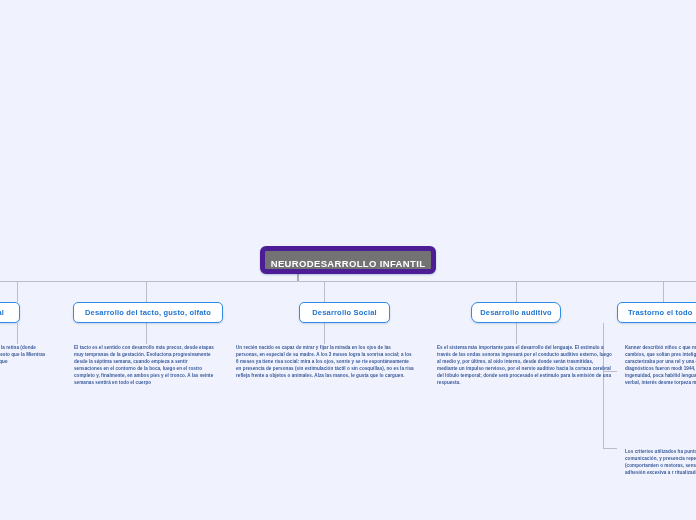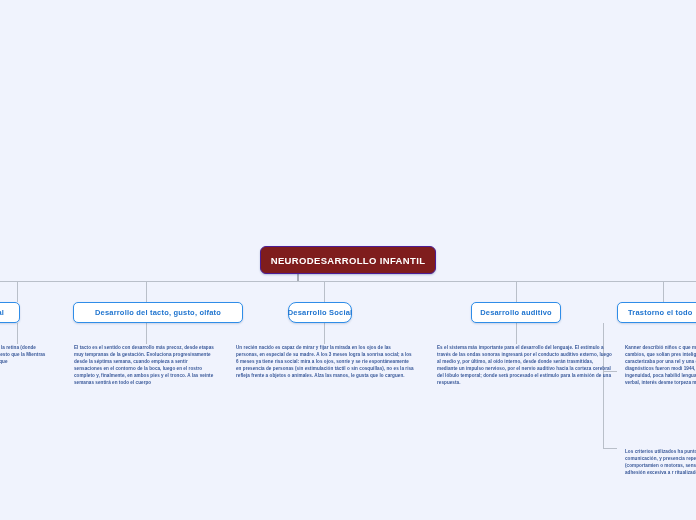--- a/index.html
+++ b/index.html
@@ -41,26 +41,26 @@
   }
 
   
   .root-node {
     position: absolute;
     left: 260px;
     top: 246px;
     width: 176px;
     height: 28px;
     box-sizing: border-box;
-    background: #7f1d1d;
-    border: 1px solid #4c1d95;
+    background: #737373;
+    border: 5px solid #4c1d95;
     border-radius: 6px;
     box-shadow: 0 1px 2px rgba(20,60,120,0.28);
     display: flex;
-    align-items: center;
+    align-items: flex-end;
     justify-content: center;
   }
   .root-node span {
     color: #ffffff;
     font-size: 9.5px;
     font-weight: bold;
     letter-spacing: 0.35px;
     white-space: nowrap;
   }
 
@@ -121,29 +121,29 @@
   <div class="line-h" style="left:603px; top:448px; width:14px;"></div>
 
   <div class="root-node">
     <span>NEURODESARROLLO INFANTIL</span>
   </div>
 
   <div class="branch-node" style="left:-30px; top:302px; width:50px;">
     <span>isual</span>
   </div>
 
-  <div class="branch-node" style="left:73px; top:302px; width:170px;">
+  <div class="branch-node" style="left:73px; top:302px; width:150px;">
     <span>Desarrollo del tacto, gusto, olfato</span>
   </div>
 
-  <div class="branch-node" style="left:288px; top:302px; width:64px;border-radius:8px;">
+  <div class="branch-node" style="left:299px; top:302px; width:91px;">
     <span>Desarrollo Social</span>
   </div>
 
-  <div class="branch-node" style="left:471px; top:302px; width:90px;">
+  <div class="branch-node" style="left:471px; top:302px; width:90px;border-radius:7px;">
     <span>Desarrollo auditivo</span>
   </div>
 
   <div class="branch-node" style="left:617px; top:302px; width:102px; justify-content:flex-start;">
     <span>Trastorno el todo</span>
   </div>
 
   <div class="text-block" style="left:-52px; top:344px; width:100px;">mayor información ser, la retina (donde ones) va a estar es por esto que la Mientras que el or lo que el enfoque</div>
 
   <div class="text-block" style="left:74px; top:344px; width:143px;">El tacto es el sentido con desarrollo más precoz, desde etapas muy tempranas de la gestación. Evoluciona progresivamente desde la séptima semana, cuando empieza a sentir sensaciones en el contorno de la boca, luego en el rostro completo y, finalmente, en ambos pies y el tronco. A las veinte semanas sentirá en todo el cuerpo</div>

